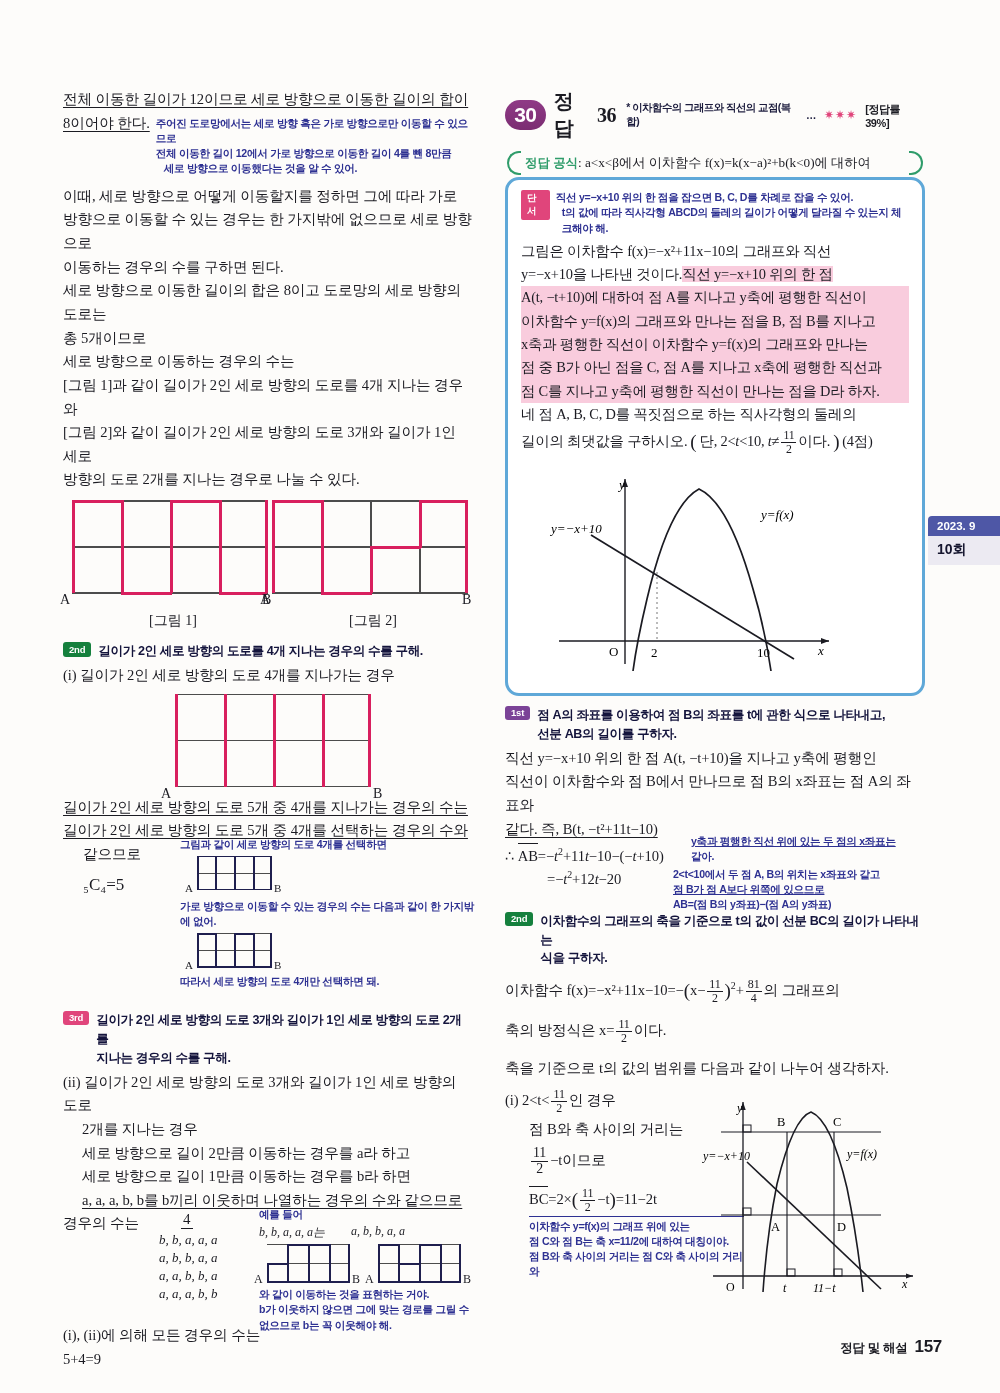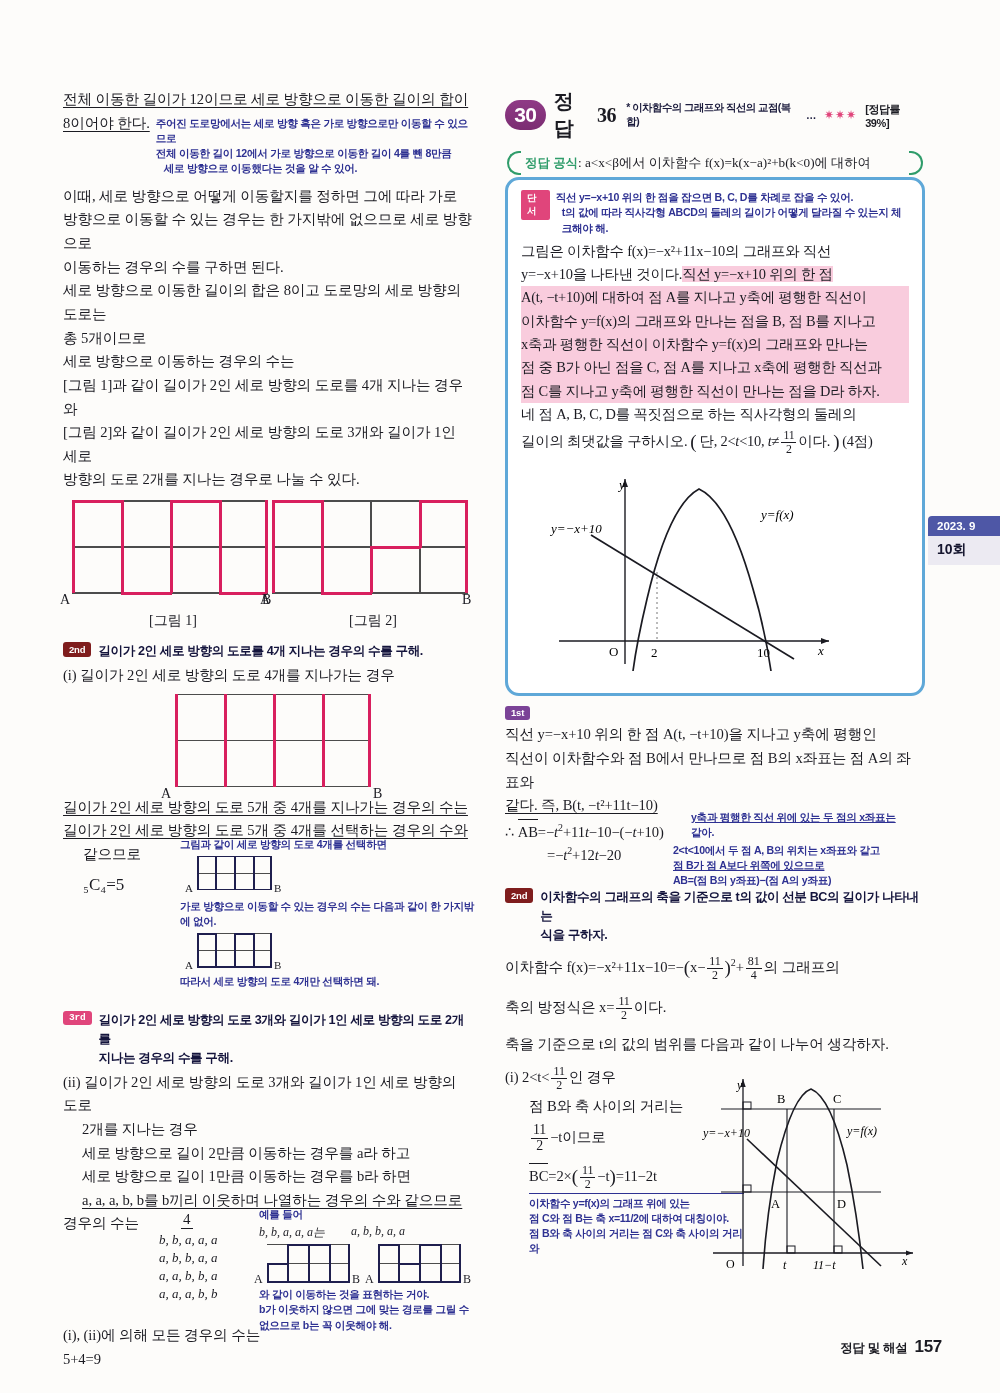--- a/index.html
+++ b/index.html
@@ -34,22 +34,22 @@
 
   
   .badge {
     display:inline-block;
     color:#fff; font-family:"Liberation Sans", sans-serif;
     font-weight:bold; font-size:9.5px;
     padding:1.5px 6px 2px; border-radius:3px;
     vertical-align:2px; letter-spacing:-0.2px;
   }
   .badge.b1 { background:#7b4397; }
-  .badge.b2 { background:#7f1d1d; }
-  .badge.b3 { background:#e0457b;font-family:Liberation Mono, monospace; }
+  .badge.b2 { background:#15803d; }
+  .badge.b3 { background:#e0457b; }
   .badge.danseo { background:#e0457b; border-radius:2px; }
 
   .steptitle {
     font-family:"Liberation Sans", sans-serif;
     font-weight:bold; font-size:12.6px; color:#14143c;
     letter-spacing:-0.4px; line-height:1.5;
   }
 
   
   .grid-fig { position:relative; }
@@ -428,20 +428,24 @@
           <text x="122" y="198" font-family="Liberation Serif, serif" font-size="13">2</text>
           <text x="228" y="198" font-family="Liberation Serif, serif" font-size="13">10</text>
           <text x="232" y="60" font-family="Liberation Serif, serif" font-style="italic" font-size="13">y=f(x)</text>
           <text x="22" y="74" font-family="Liberation Serif, serif" font-style="italic" font-size="13">y=−x+10</text>
         </svg>
       </div>
     </div>
 
     <div style="margin-top:10px; display:flex; gap:7px; align-items:flex-start;">
       <span class="badge b1">1st</span>
+      <div>
+        <div class="steptitle">점 A의 좌표를 이용하여 점 B의 좌표를 t에 관한 식으로 나타내고,</div>
+        <div class="steptitle">선분 AB의 길이를 구하자.</div>
+      </div>
     </div>
 
     <div class="line" style="margin-top:3px;">직선 y=−x+10 위의 한 점 A(t, −t+10)을 지나고 y축에 평행인</div>
     <div class="line">직선이 이차함수와 점 B에서 만나므로 점 B의 x좌표는 점 A의 좌표와</div>
     <div style="position:relative; height:94px;">
       <div class="line u" style="position:absolute; left:0; top:0;">같다. 즉, B(t, −t²+11t−10)</div>
       <div class="line" style="position:absolute; left:0; top:25px;">
         ∴ <span class="ovl">AB</span>=−<i>t</i><sup>2</sup>+11<i>t</i>−10−(−<i>t</i>+10)
       </div>
       <div class="line" style="position:absolute; left:42px; top:49px;">

